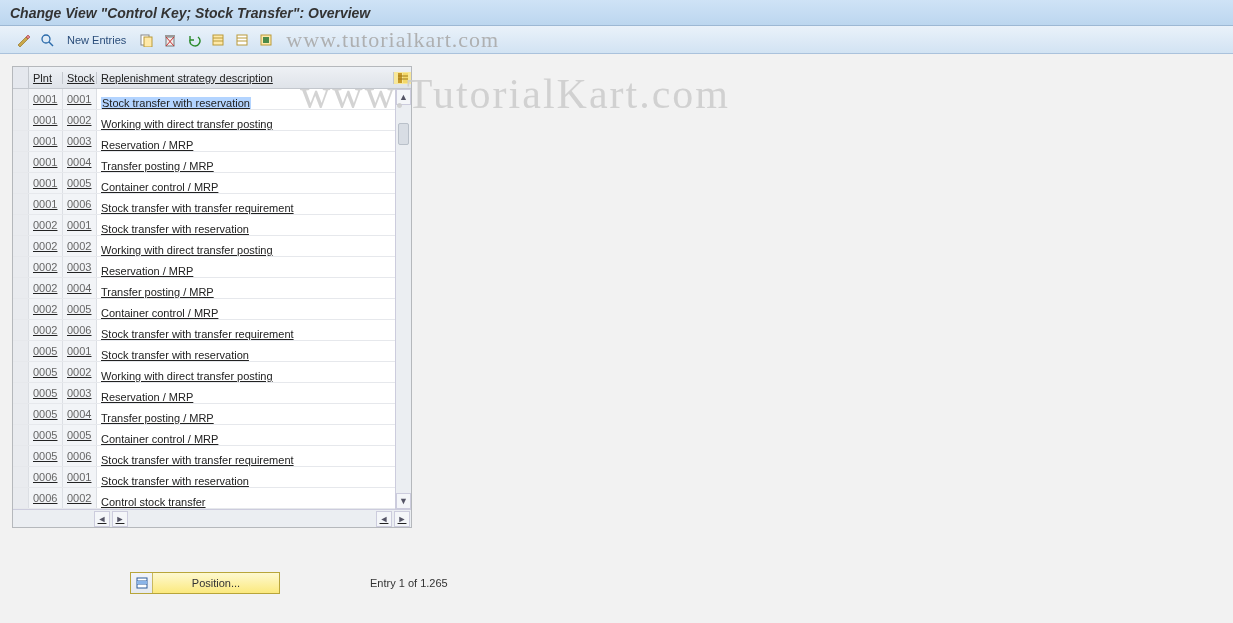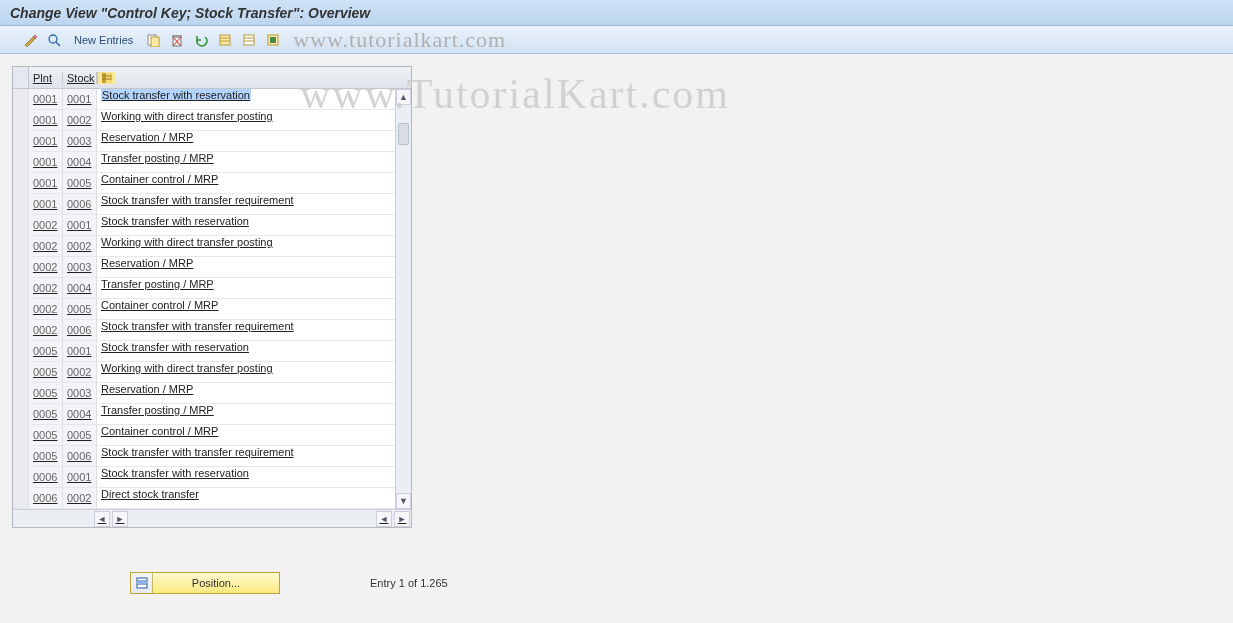--- a/index.html
+++ b/index.html
@@ -23,21 +23,21 @@
     font-size: 14px;
     color: #333;
     display:flex; align-items:center;
   }
   .toolbar {
     background: linear-gradient(to bottom, #eaf2fa 0%, #d2e3f3 100%);
     height: 28px;
     border-bottom: 1px solid #aac2dc;
     display: flex;
     align-items: center;
-    padding: 0 20px;
+    padding: 0 13px;
     gap: 4px;
     position: relative;
   }
   .tb-btn {
     width: 20px; height: 20px;
     display: inline-flex; align-items:center; justify-content:center;
     border: 1px solid transparent;
     border-radius:2px;
     cursor: pointer;
     font-size:12px;
@@ -111,21 +111,21 @@
     border-right:1px solid #dcdfe4;
     height:100%; display:flex; align-items:center;
   }
   .grid-row .col-sel {
     background:#e9ebef;
     border-right:1px solid #dcdfe4;
     cursor:pointer;
   }
   .grid-row .col-desc {
     background:#fff;
-    height:100%; display:flex; align-items:flex-start;
+    height:100%; display:flex; align-items:flex-end;
   }
   .grid-row.selected .col-desc span {
     background:#b3d4ff;
     padding: 0 1px;
   }
   .vscroll {
     position:absolute;
     right:0; top:22px; bottom:18px;
     width:16px;
     background:#ebeef2;
@@ -247,20 +247,21 @@
 </div>
 
 <div class="watermark-main">www.TutorialKart.com</div>
 
 <div class="content">
   <div class="grid">
     <div class="grid-header">
       <div class="col-sel"></div>
       <div class="col-plnt">Plnt</div>
       <div class="col-trns">Stock</div>
+      <div class="col-desc">Replenishment strategy description</div>
       <div class="col-cfg">
         <svg width="12" height="12">
             <rect x="1" y="1" width="4" height="10" fill="#c89a2a"></rect>
             <rect x="6" y="1" width="5" height="10" fill="#f3d86a"></rect>
             <line x1="1" y1="4" x2="11" y2="4" stroke="#a07a1a"></line>
             <line x1="1" y1="7" x2="11" y2="7" stroke="#a07a1a"></line>
           </svg>
       </div>
     </div>
     <div class="grid-body" id="grid-body">
@@ -414,21 +415,21 @@
           <div class="col-trns">0001</div>
           <div class="col-desc">
             <span>Stock transfer with reservation</span>
           </div>
         </div>
         <div class="grid-row">
           <div class="col-sel"></div>
           <div class="col-plnt">0006</div>
           <div class="col-trns">0002</div>
           <div class="col-desc">
-            <span>Direct stock transfer</span>
+            <span>Control stock transfer</span>
           </div>
         </div>
       </div>
     <div class="vscroll">
       <div class="arrow">▲</div>
       <div class="thumb"></div>
       <div class="arrow" style="position:absolute;bottom:0;left:0;right:0">▼</div>
     </div>
     <div class="hscroll">
       <span style="width:80px"></span>

